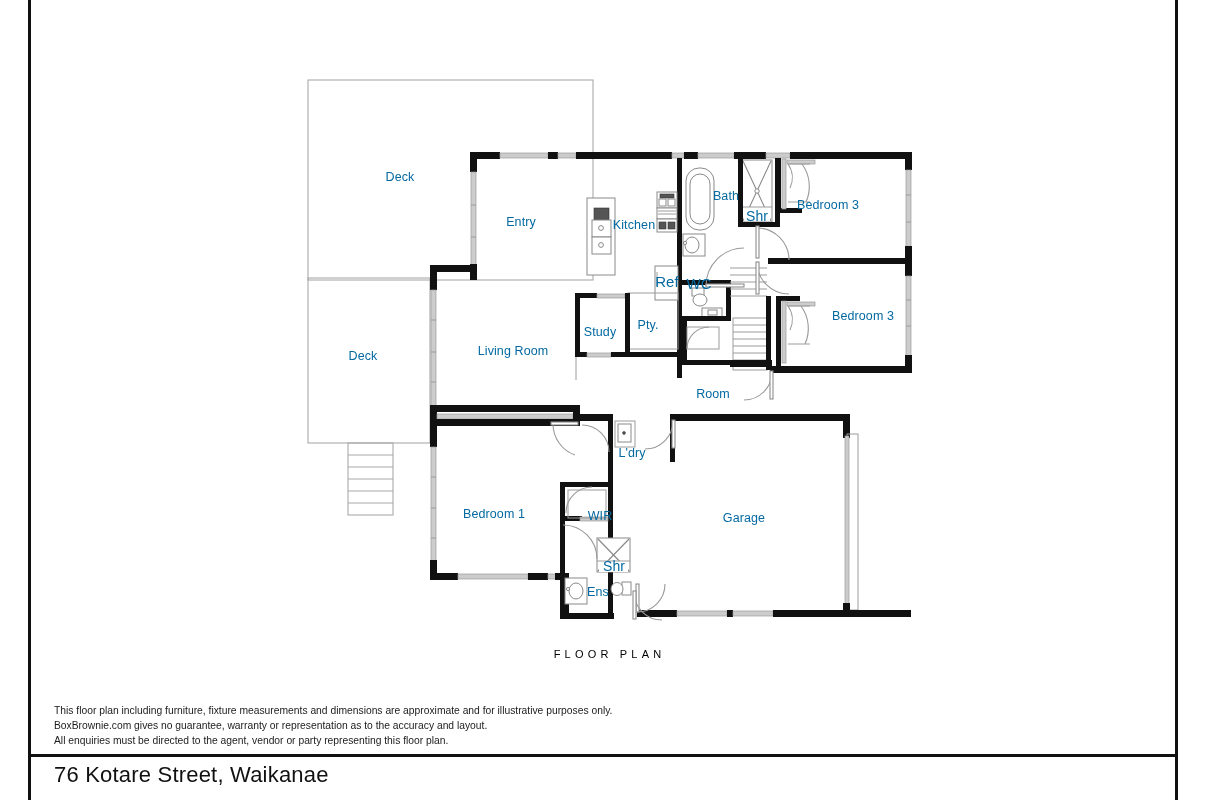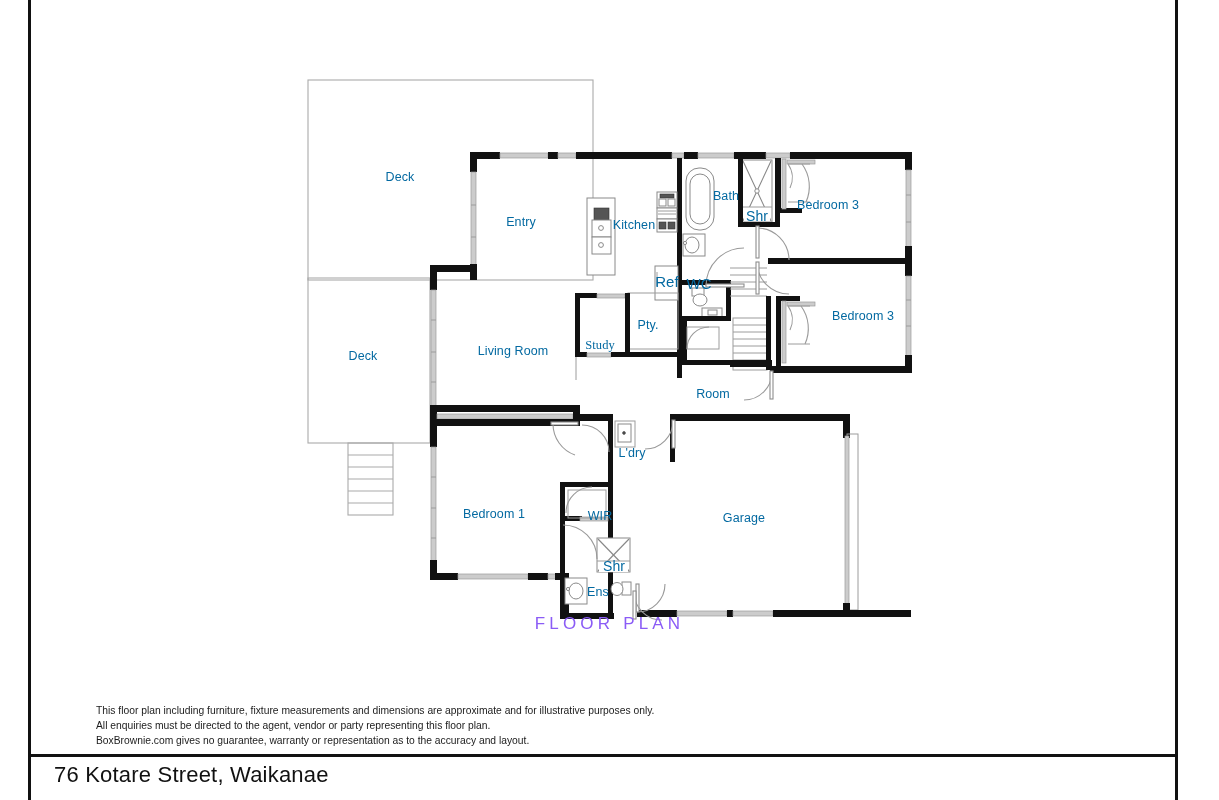--- a/index.html
+++ b/index.html
@@ -56,41 +56,41 @@
     transform: translate(-50%, -50%);
     letter-spacing: 0.1px;
   }
   .room-label.small { font-size: 15px; }
   .room-label.tiny  { font-size: 14px; }
 
   
   #plan-heading {
     position: absolute;
     left: 0;
-    top: 614px;
+    top: 648px;
     width: 1219px;
     text-align: center;
     font-family: "Liberation Sans", sans-serif;
-    font-size: 17px;
+    font-size: 11px;
     letter-spacing: 4.2px;
-    color: #8b5cf6;
+    color: #000000;
   }
 
   
   #disclaimer {
     position: absolute;
     left: 54px;
     top: 703px;
     width: 760px;
     font-family: "Liberation Sans", sans-serif;
     font-size: 10.3px;
     line-height: 15.2px;
     color: #1b1b1b;
   }
-  #disclaimer div { white-space: nowrap; margin-left: 42px; }
+  #disclaimer div { white-space: nowrap; }
 
   
   #address {
     position: absolute;
     left: 54px;
     top: 762px;
     font-family: "Liberation Sans", sans-serif;
     font-size: 22px;
     color: #111;
     letter-spacing: 0.2px;
@@ -477,37 +477,37 @@
   </g>
 
 </svg>
 </div>
 
 <div class="room-label" style="left:400px; top:177px;">Deck</div>
 <div class="room-label" style="left:363px; top:356px;">Deck</div>
 <div class="room-label" style="left:521px; top:222px;">Entry</div>
 <div class="room-label" style="left:500px; top:351px;padding-left:26px;">Living Room</div>
 <div class="room-label" style="left:634px; top:225px;">Kitchen</div>
-<div class="room-label" style="left:600px; top:345px;font-family:Liberation Serif, serif;">Study</div>
+<div class="room-label" style="left:600px; top:332px;">Study</div>
 <div class="room-label" style="left:648px; top:325px;">Pty.</div>
 <div class="room-label small" style="left:667px; top:281px;">Ref</div>
 <div class="room-label" style="left:726px; top:196px;">Bath</div>
 <div class="room-label tiny" style="left:757px; top:216px;">Shr</div>
 <div class="room-label small" style="left:699px; top:283px;">WC</div>
 <div class="room-label" style="left:828px; top:205px;">Bedroom 3</div>
 <div class="room-label" style="left:863px; top:316px;">Bedroom 3</div>
 <div class="room-label" style="left:713px; top:394px;">Room</div>
 <div class="room-label" style="left:632px; top:453px;">L'dry</div>
 <div class="room-label" style="left:494px; top:514px;">Bedroom 1</div>
 <div class="room-label" style="left:600px; top:516px;">WIR</div>
 <div class="room-label tiny" style="left:614px; top:566px;">Shr</div>
 <div class="room-label" style="left:598px; top:592px;">Ens</div>
 <div class="room-label" style="left:744px; top:518px;">Garage</div>
 
 <div id="plan-heading">FLOOR PLAN</div>
 
 <div id="disclaimer">
   <div>This floor plan including furniture, fixture measurements and dimensions are approximate and for illustrative purposes only.</div>
+  <div>BoxBrownie.com gives no guarantee, warranty or representation as to the accuracy and layout.</div>
   <div>All enquiries must be directed to the agent, vendor or party representing this floor plan.</div>
-  <div>BoxBrownie.com gives no guarantee, warranty or representation as to the accuracy and layout.</div>
 </div>
 
 <div id="address">76 Kotare Street, Waikanae</div>
 
 </body></html>

